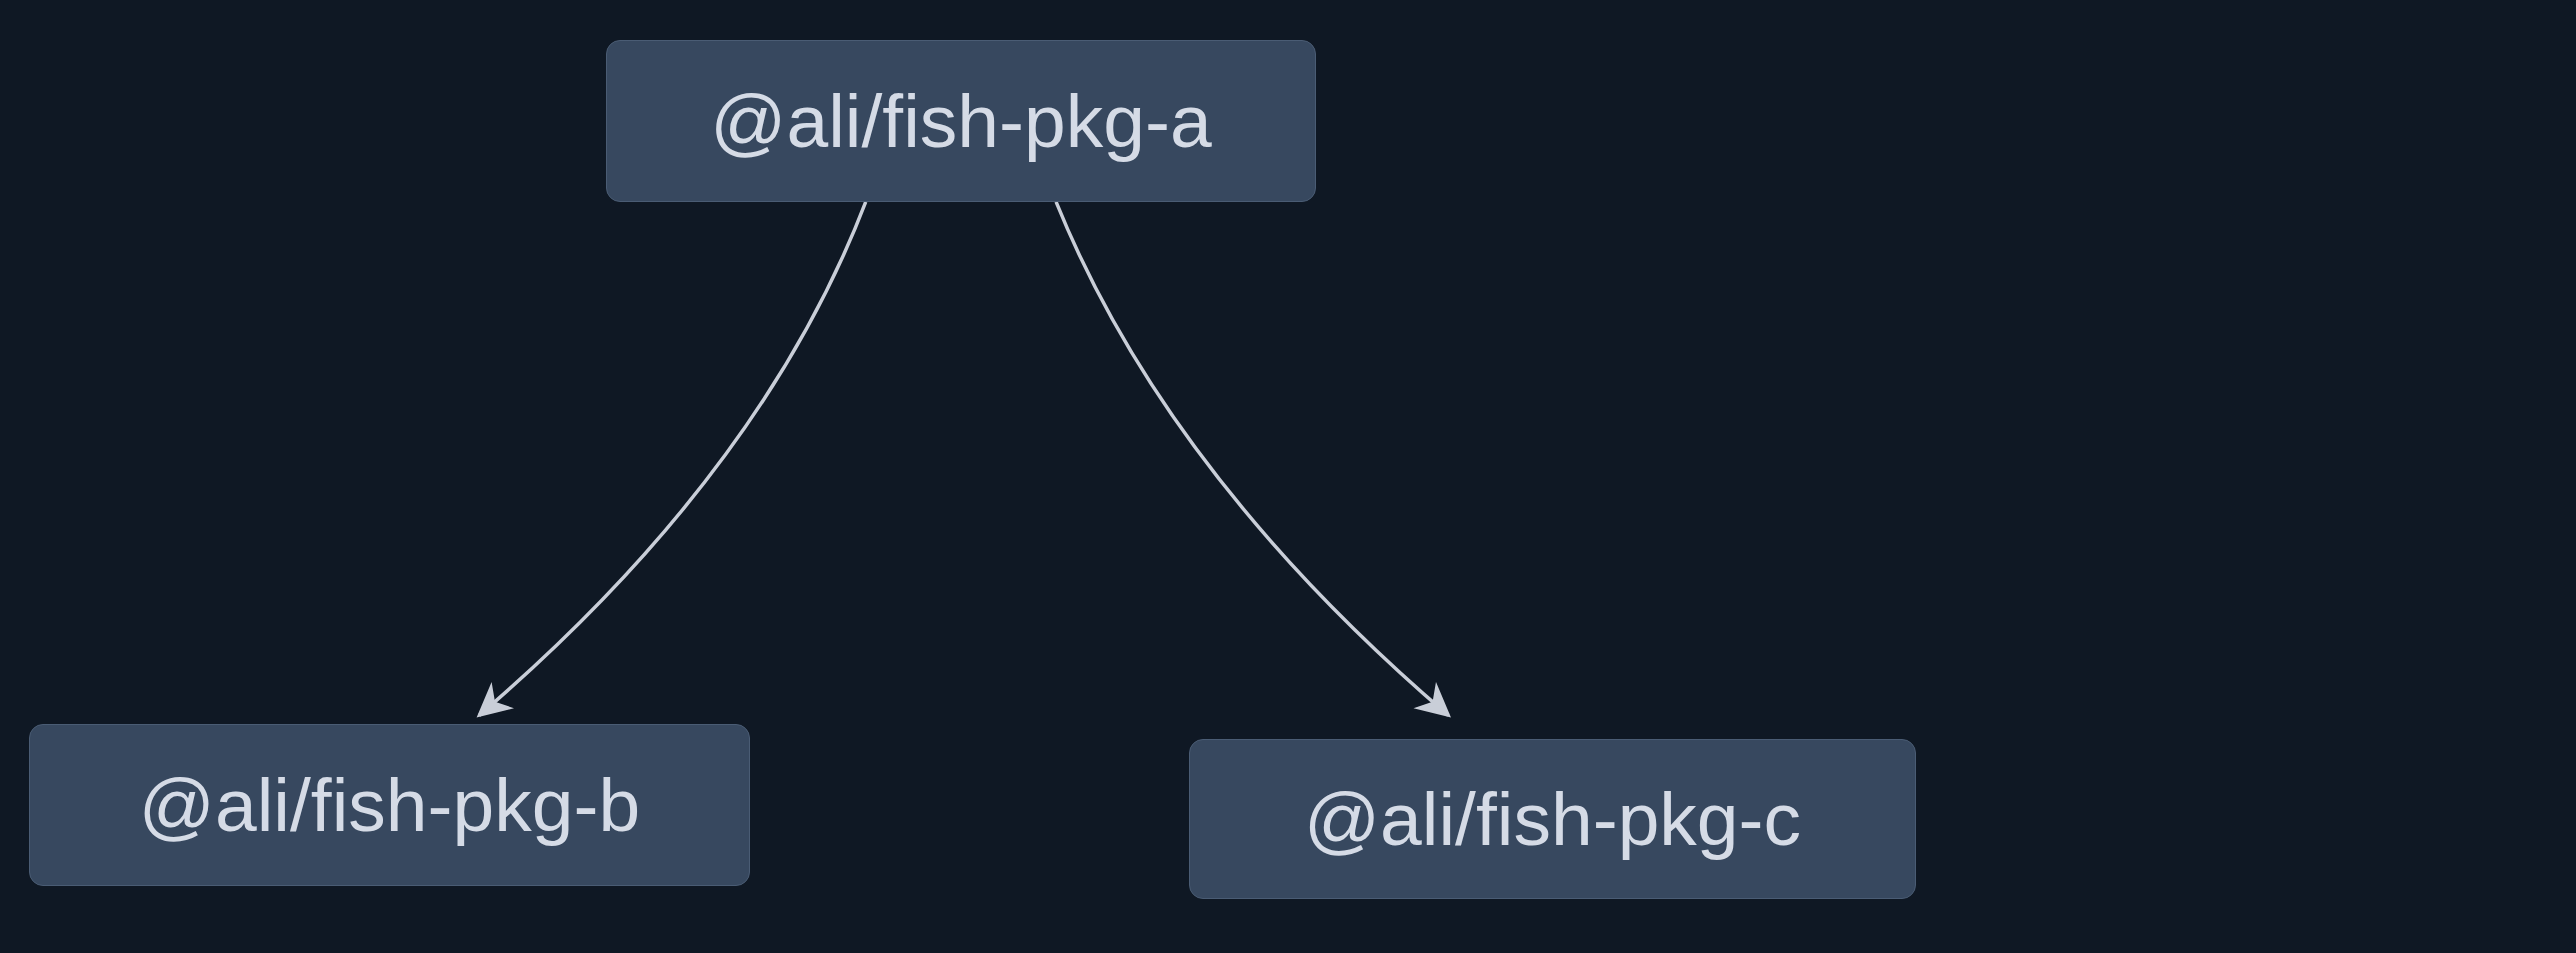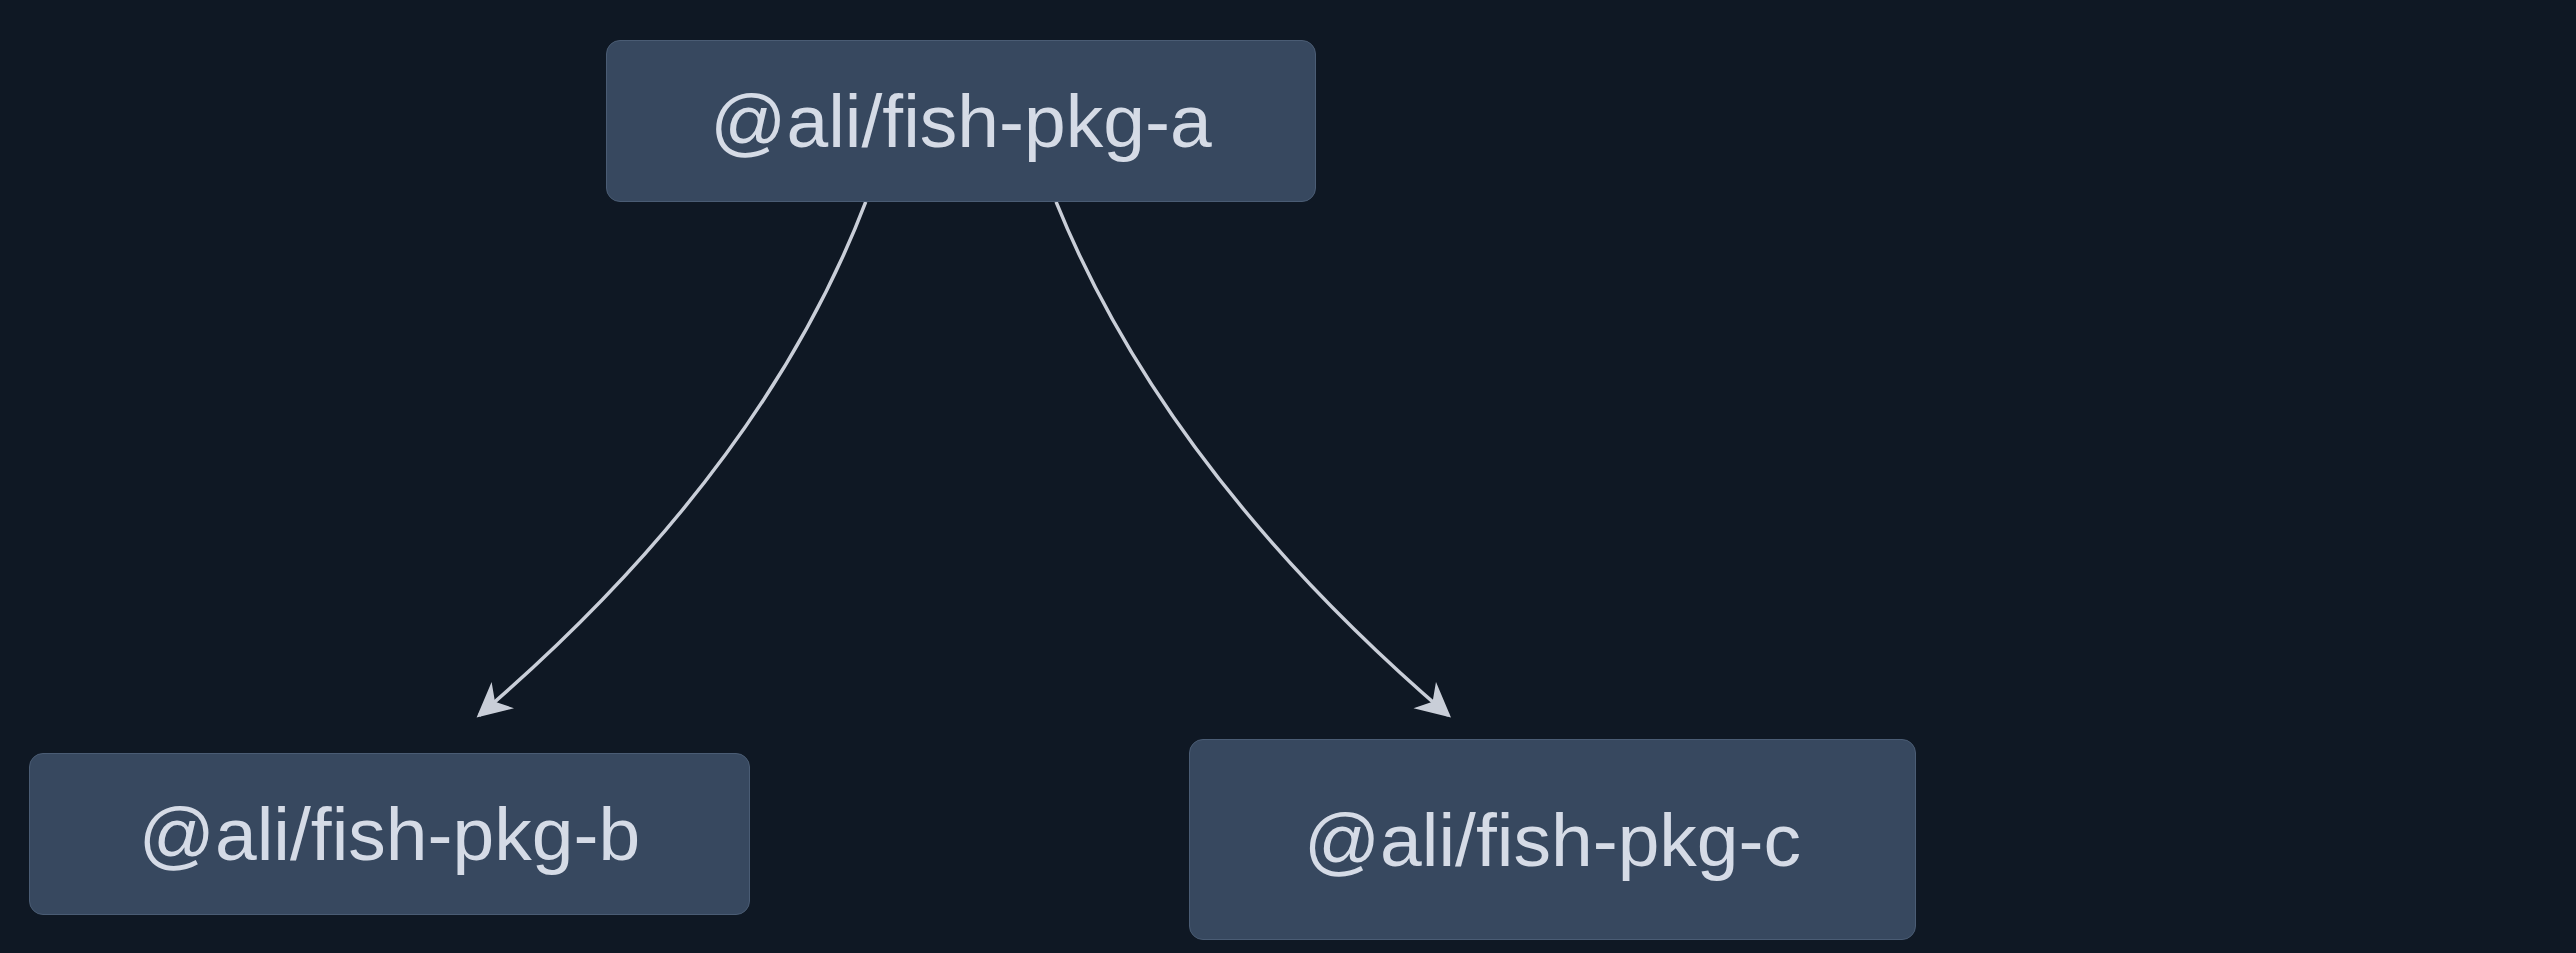--- a/index.html
+++ b/index.html
@@ -30,30 +30,30 @@
       justify-content: center;
       white-space: nowrap;
     }
     .node-a {
       top: 40px;
       left: 606px;
       width: 710px;
       height: 162px;
     }
     .node-b {
-      top: 753px;
+      top: 724px;
       left: 29px;
       width: 721px;
       height: 162px;
     }
     .node-c {
       top: 739px;
       left: 1189px;
       width: 727px;
-      height: 201px;
+      height: 160px;
     }
     .edges {
       position: absolute;
       top: 0;
       left: 0;
       width: 2576px;
       height: 953px;
       pointer-events: none;
     }
   </style>

